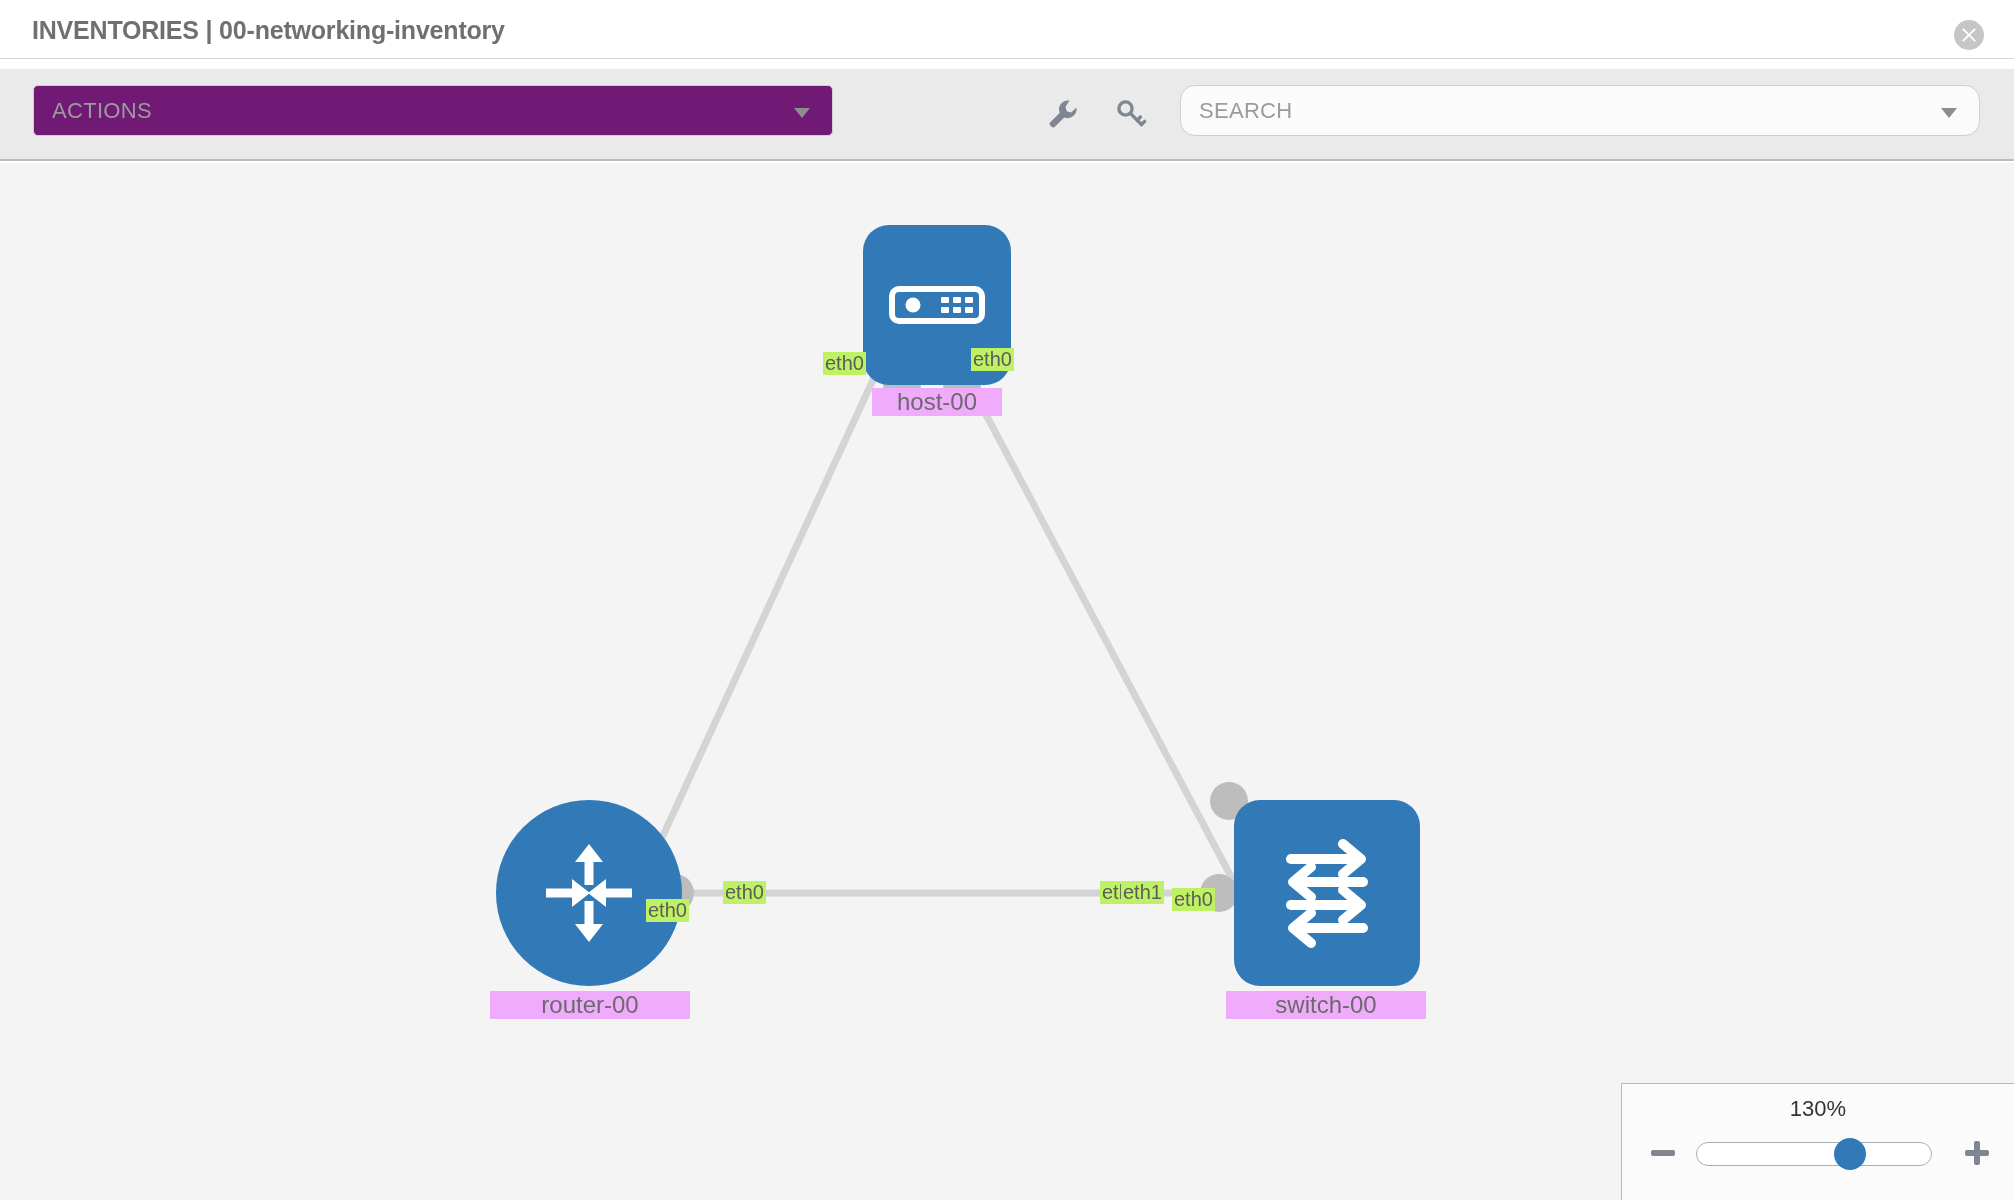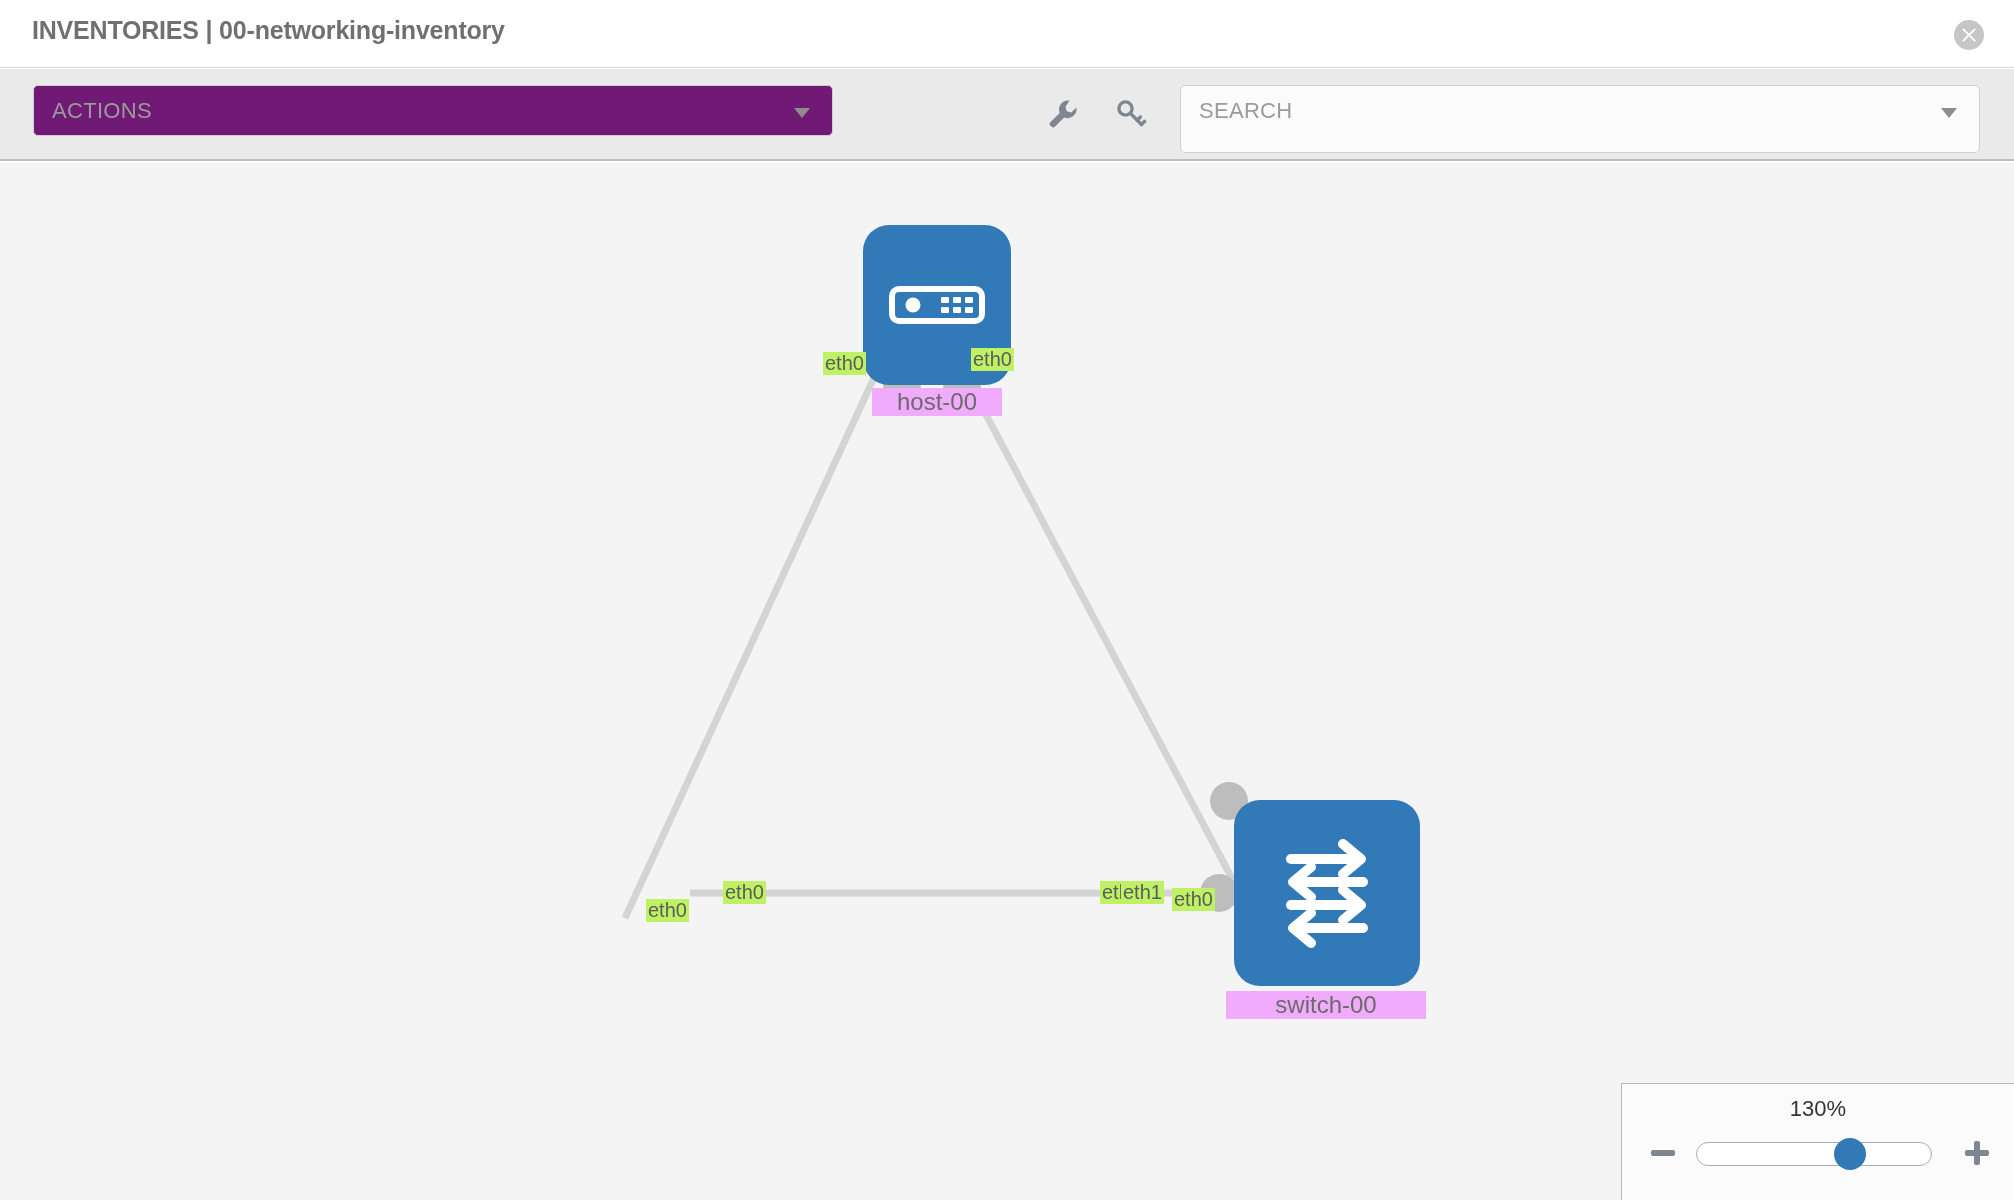--- a/index.html
+++ b/index.html
@@ -15,21 +15,21 @@
     position: relative;
     width: 2014px;
     height: 1200px;
     background: #ffffff;
   }
 
   
   .header {
     position: absolute;
     left: 0; top: 0;
-    width: 2014px; height: 68px;
+    width: 2014px; height: 59px;
     background: #ffffff;
     border-bottom: 1px solid #d7d7d7;
   }
   .header-title {
     position: absolute;
     left: 32px; top: 16px;
     font-size: 25px;
     font-weight: bold;
     color: #707070;
     letter-spacing: -0.2px;
@@ -82,24 +82,24 @@
     top: 95px;
     width: 36px; height: 36px;
     cursor: pointer;
   }
   .tool-icon.wrench { left: 1044px; }
   .tool-icon.key    { left: 1112px; }
 
   .search-box {
     position: absolute;
     left: 1180px; top: 85px;
-    width: 800px; height: 68px;
+    width: 800px; height: 51px;
     background: #fbfbfb;
     border: 1px solid #cfcfcf;
-    border-radius: 5px;
+    border-radius: 15px;
     padding-left: 16px;
   }
   .search-label {
     position: absolute;
     left: 18px; top: 12px;
     font-size: 22px;
     color: #9b9b9b;
     letter-spacing: 0.3px;
   }
 
@@ -282,20 +282,40 @@
           </g>
         </svg>
       </div>
 
       <div class="node-label" style="left:29px; top:163px; width:130px;">host-00</div>
     </div>
 
     <div class="iface" style="left:823px; top:189px;">eth0</div>
     <div class="iface" style="left:971px; top:185px;">eth0</div>
 
+    <div class="node" style="left:496px; top:637px; width:200px; height:210px;">
+      <div class="nub" style="left:160px; top:74px;"></div>
+
+      <div class="node-shape shape-circle" style="left:0; top:0; width:186px; height:186px;">
+        <svg width="110" height="110" viewBox="0 0 110 110">
+          <g fill="#ffffff">
+
+            <path d="M55 6 L69 24 L59.5 24 L59.5 47 L50.5 47 L50.5 24 L41 24 Z"></path>
+
+            <path d="M55 104 L41 86 L50.5 86 L50.5 63 L59.5 63 L59.5 86 L69 86 Z"></path>
+
+            <path d="M56 55 L38 41 L38 50.5 L12 50.5 L12 59.5 L38 59.5 L38 69 Z"></path>
+
+            <path d="M54 55 L72 69 L72 59.5 L98 59.5 L98 50.5 L72 50.5 L72 41 Z"></path>
+          </g>
+        </svg>
+      </div>
+
+      <div class="node-label" style="left:-6px; top:191px; width:200px;">router-00</div>
+    </div>
 
     <div class="iface" style="left:646px; top:736px;">eth0</div>
     <div class="iface" style="left:723px; top:718px;">eth0</div>
 
     <div class="node" style="left:1210px; top:637px; width:200px; height:210px;">
       <div class="nub" style="left:0px;  top:-18px;"></div>
       <div class="nub" style="left:-10px; top:74px;"></div>
 
       <div class="node-shape shape-rrect" style="left:24px; top:0; width:186px; height:186px;">
         <svg width="112" height="112" viewBox="0 0 112 112">

